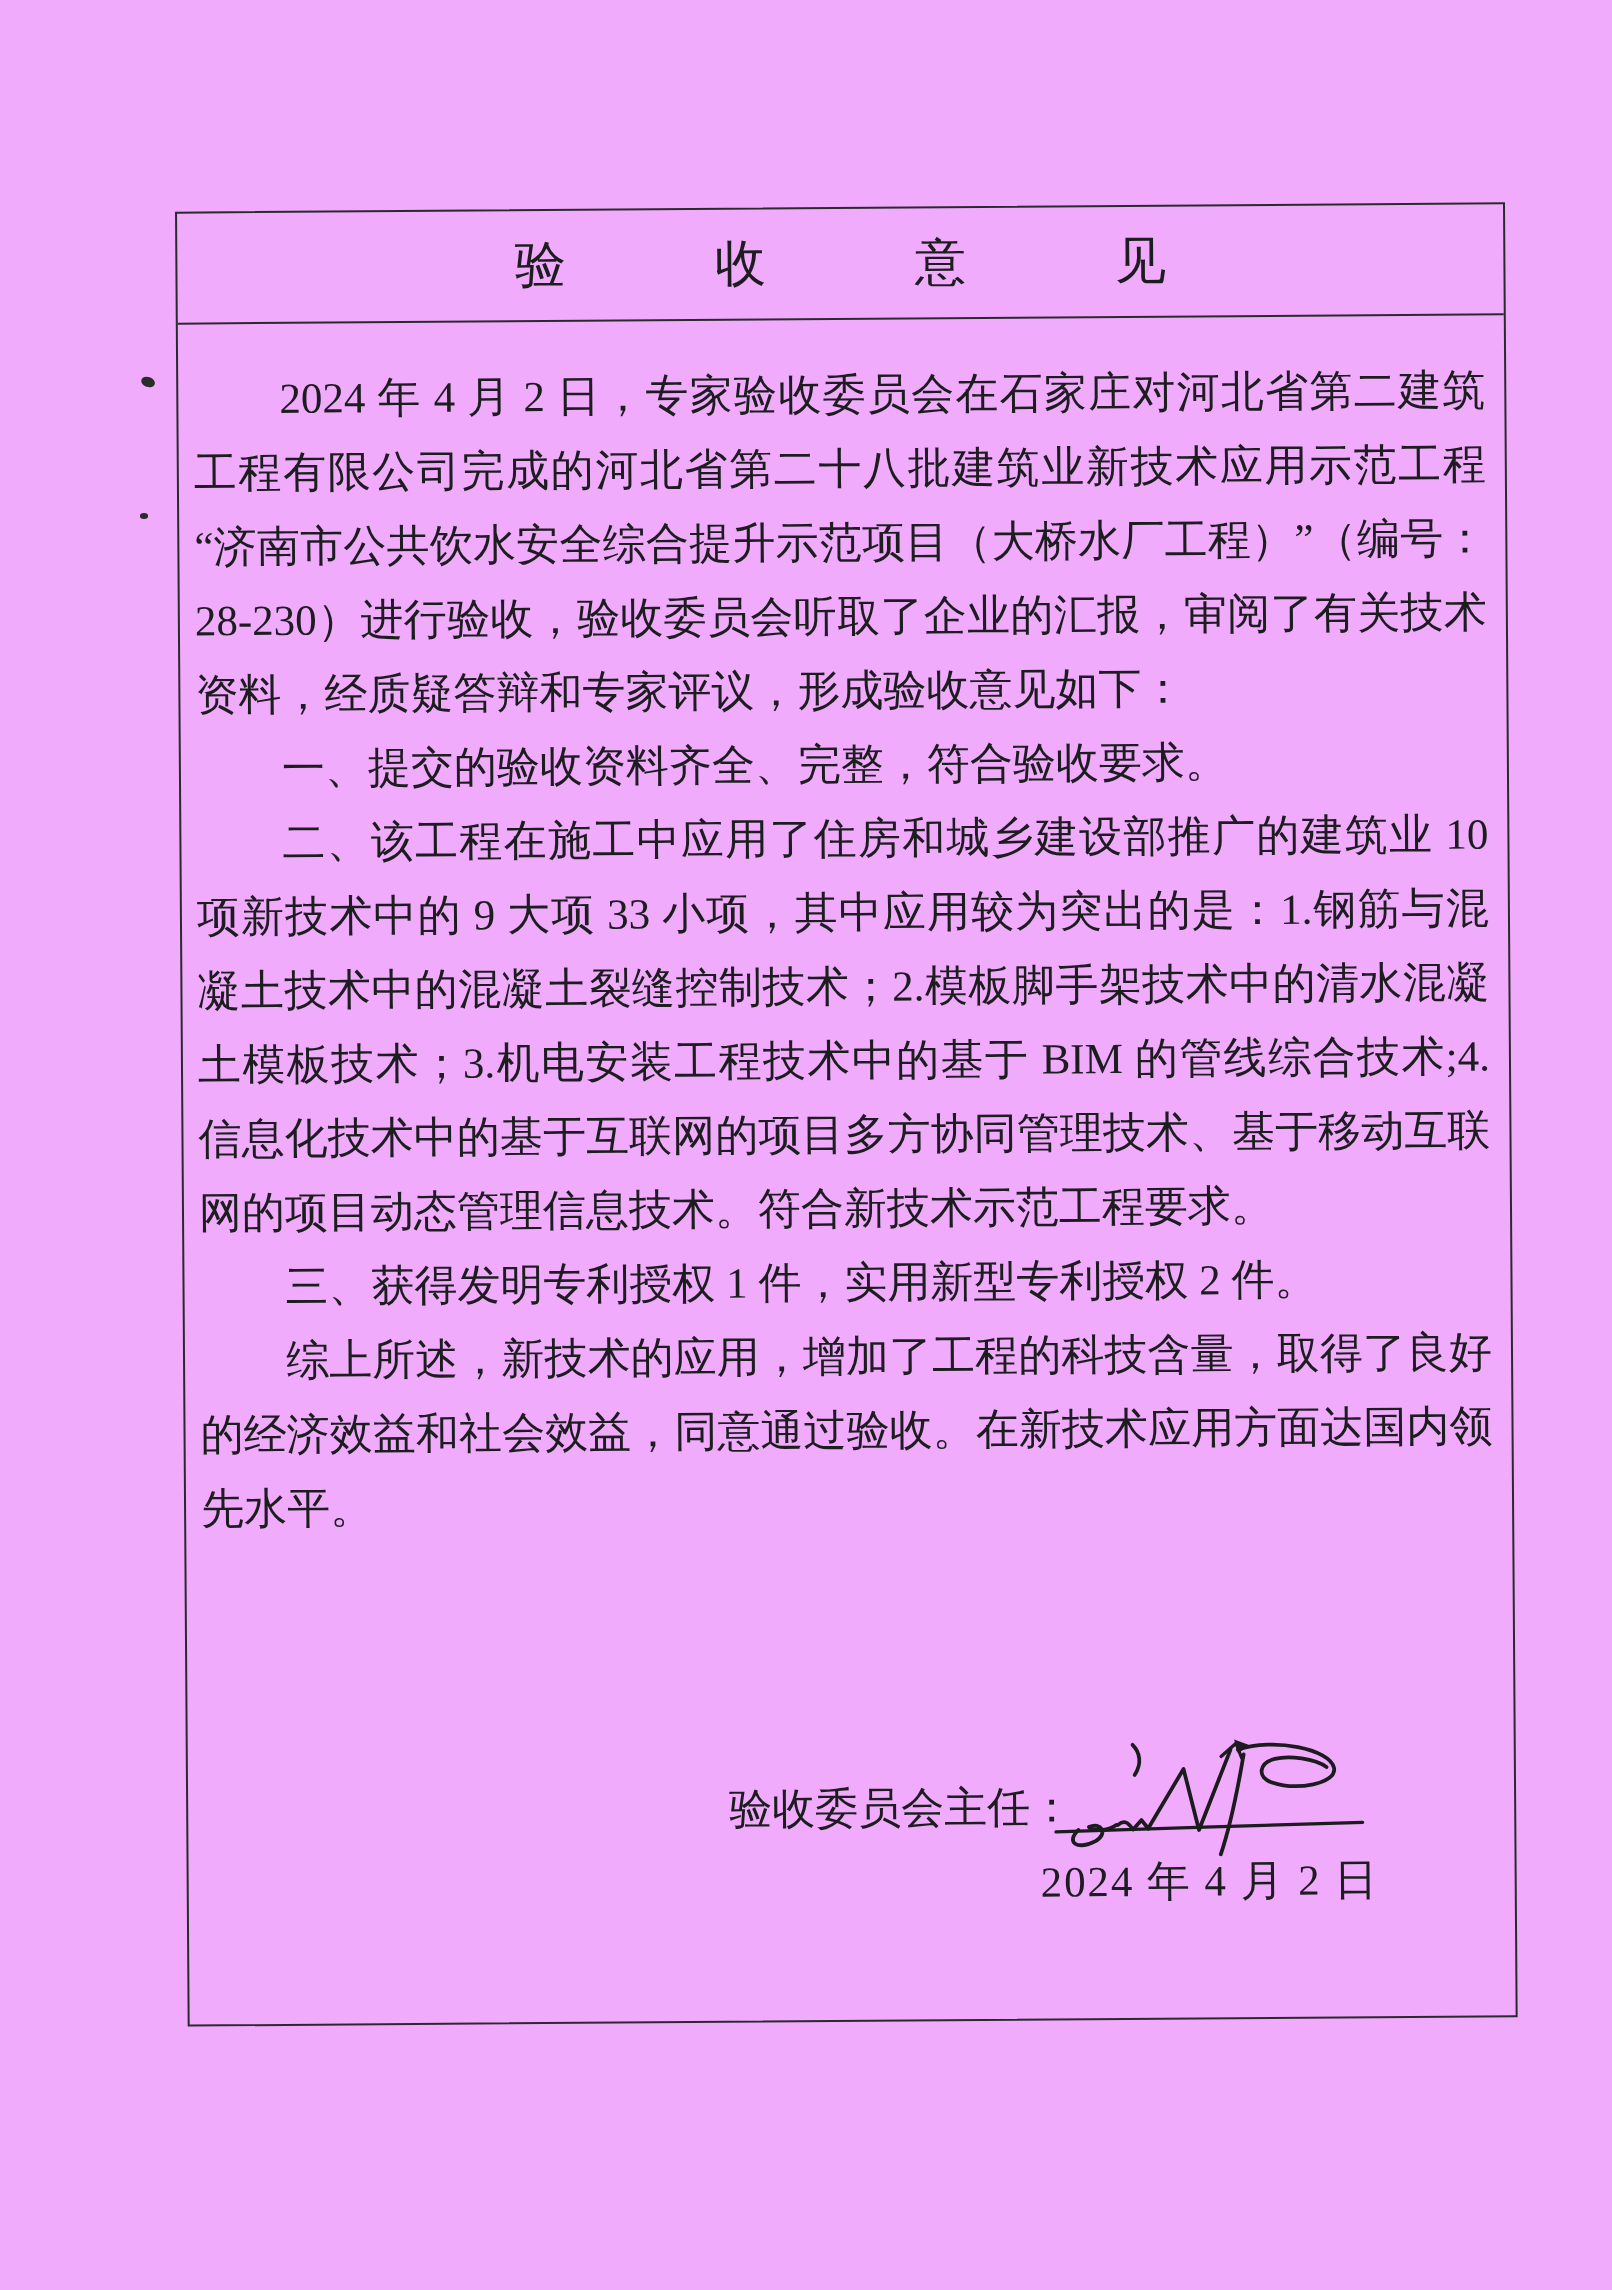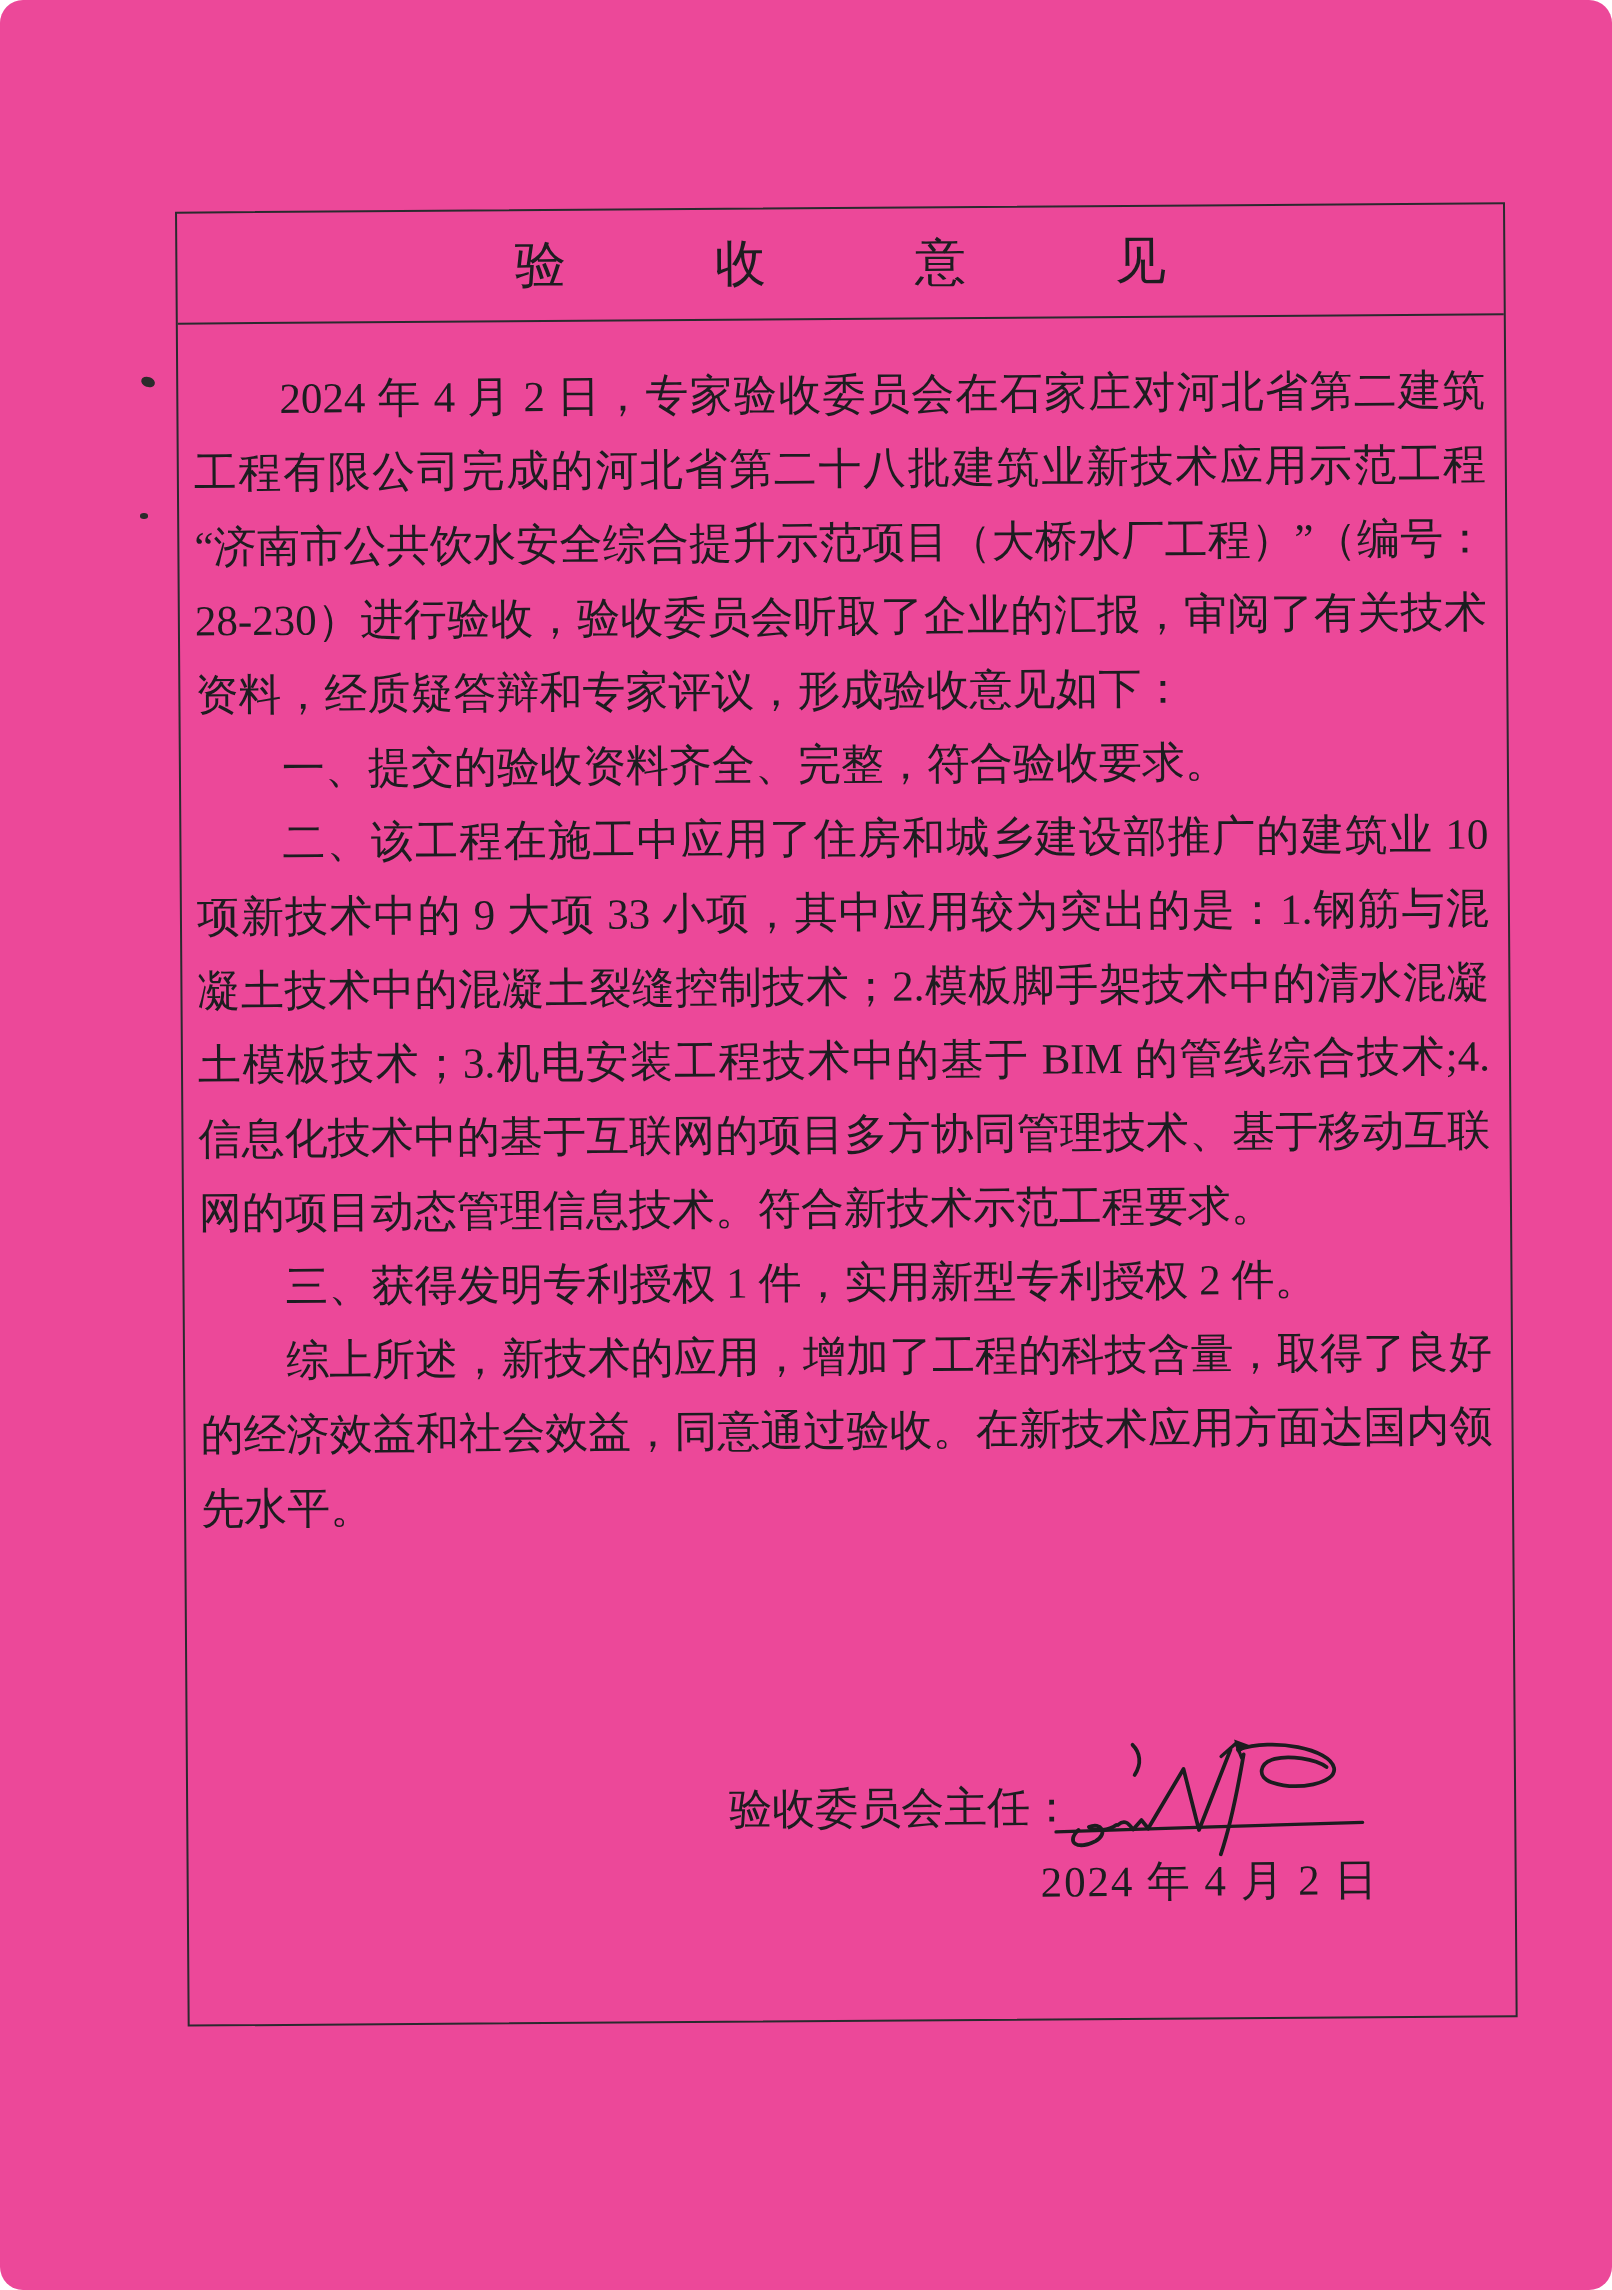--- a/index.html
+++ b/index.html
@@ -1,23 +1,22 @@
 <!DOCTYPE html>
 <html lang="zh" style="font-size:15px"><head>
 <meta charset="utf-8">
 <style>
   html,body { margin:0; padding:0; background:#ffffff; }
   .page {
     position:relative;
     width:1612px; height:2290px;
-    background:#ec4899;
+    background:#f0abfc;
     font-family:"Liberation Serif","DejaVu Serif",serif;
     color:#1d1d20;
     overflow:hidden;
-    border-radius:23px;
   }
   .sheet {
     position:absolute;
     left:175px; top:207px;
     width:1330px; height:1815px;
     box-sizing:border-box;
     border:2.8px solid #2a2a2e;
     transform:rotate(-0.4deg);
     transform-origin:50% 0;
     background:transparent;

